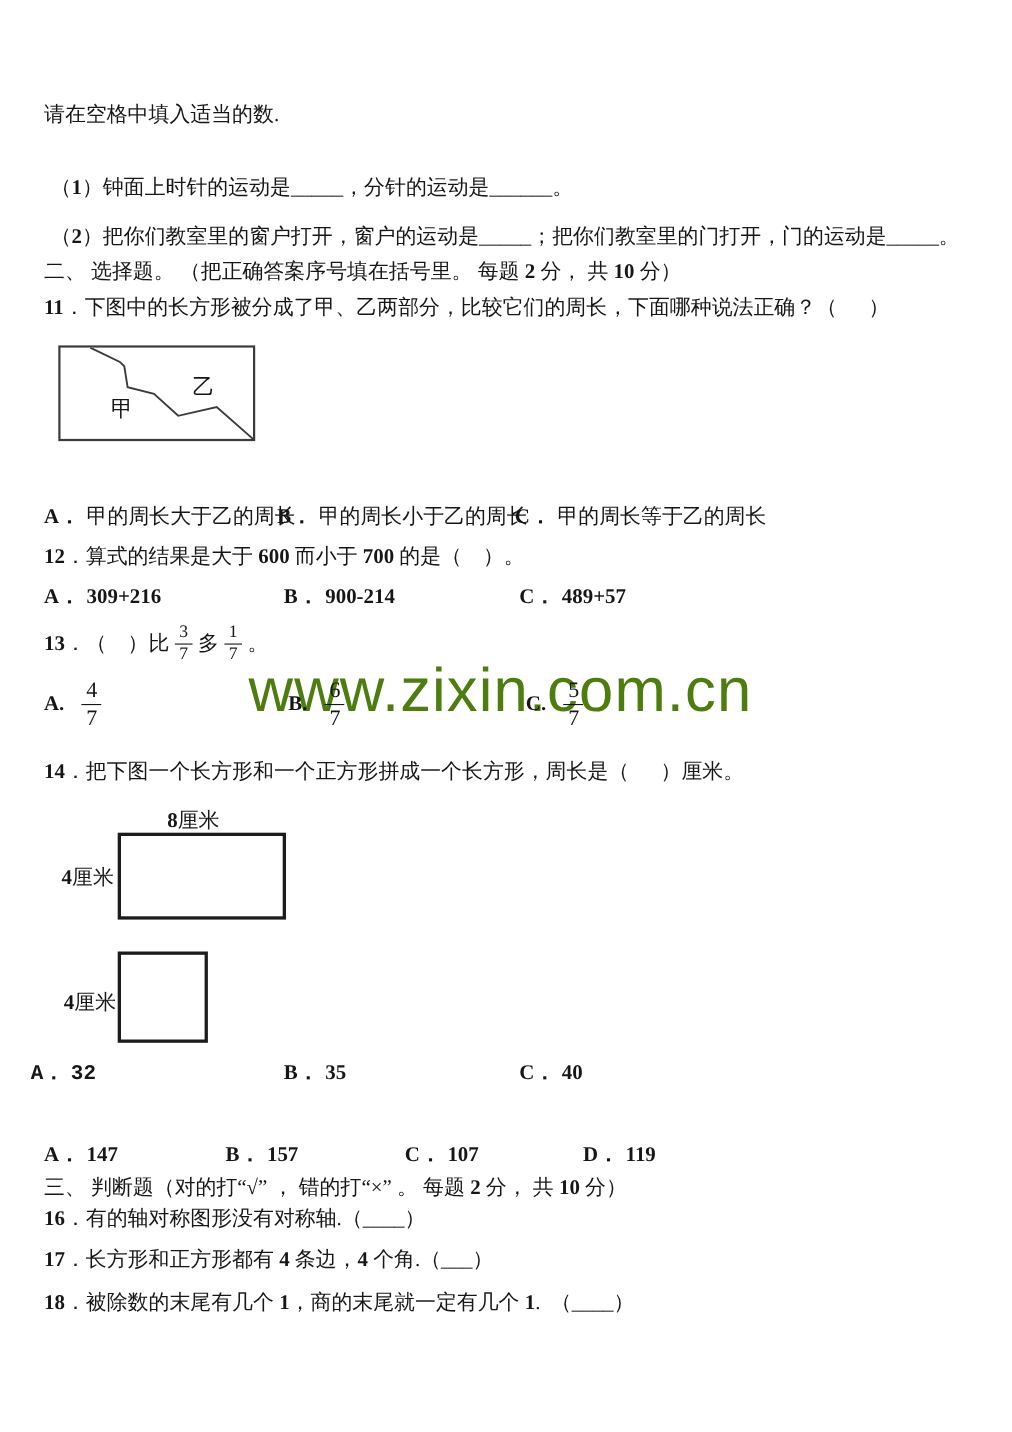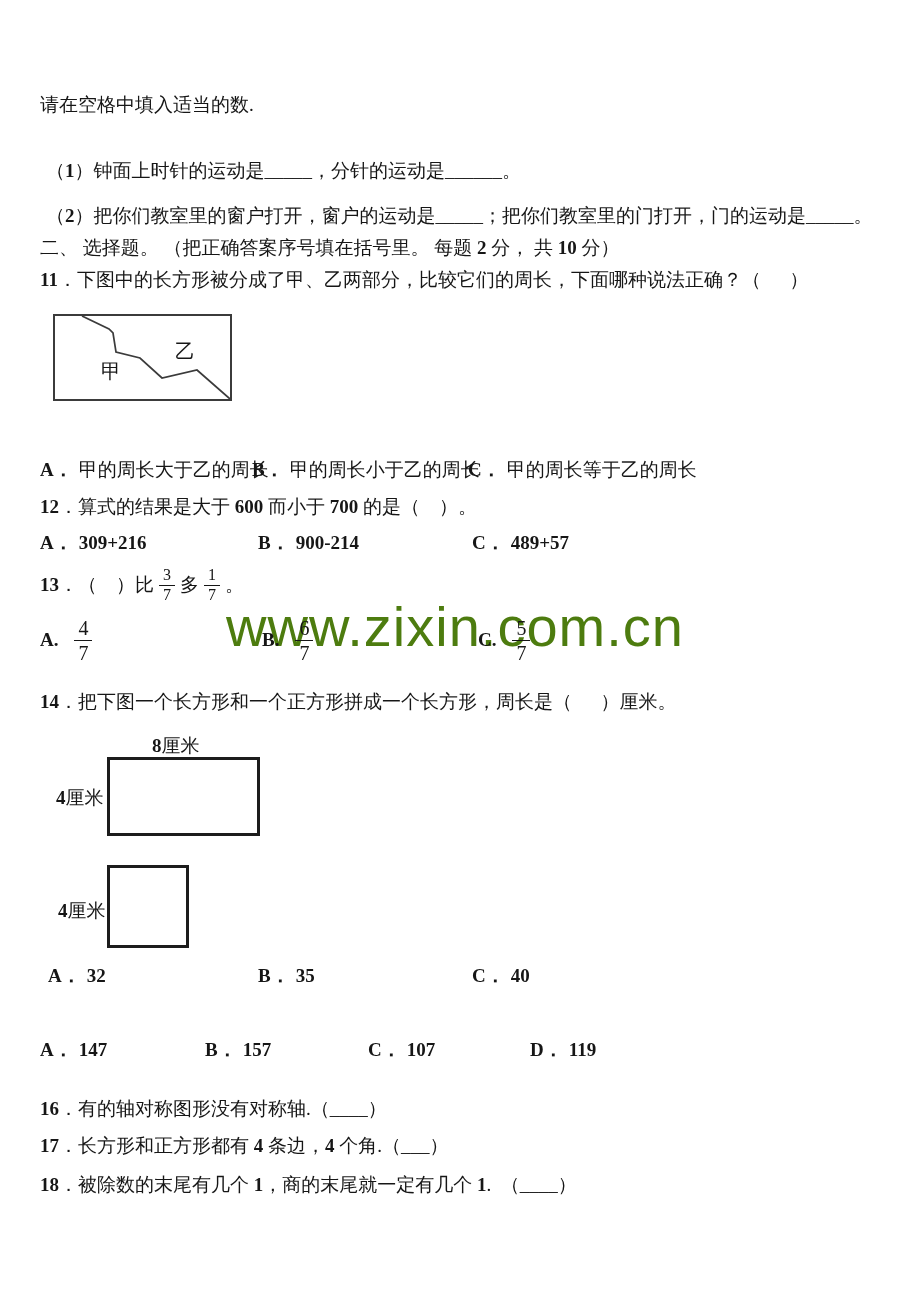--- a/index.html
+++ b/index.html
@@ -126,28 +126,29 @@
 
   <div class="line" style="left:40px; top:691px;"><b>14</b>．把下图一个长方形和一个正方形拼成一个长方形，周长是（      ）厘米。</div>
 
   <div class="dimlabel" style="left:152px; top:733px;"><b>8</b>厘米</div>
   <div class="fig14a"></div>
   <div class="dimlabel" style="left:56px; top:785px;"><b>4</b>厘米</div>
 
   <div class="fig14b"></div>
   <div class="dimlabel" style="left:58px; top:898px;"><b>4</b>厘米</div>
 
-  <div class="line" style="left:48px; top:965px;"><span class="optletter">A．</span><span><b>32</b></span></div>
+  <div class="line" style="left:28px; top:965px;font-family:Liberation Mono, monospace;"><span class="optletter">A．</span><span><b>32</b></span></div>
   <div class="line" style="left:258px; top:965px;"><span class="optletter">B．</span><span><b>35</b></span></div>
   <div class="line" style="left:472px; top:965px;"><span class="optletter">C．</span><span><b>40</b></span></div>
 
 
   <div class="line" style="left:40px; top:1039px;"><span class="optletter">A．</span><span><b>147</b></span></div>
   <div class="line" style="left:205px; top:1039px;"><span class="optletter">B．</span><span><b>157</b></span></div>
   <div class="line" style="left:368px; top:1039px;"><span class="optletter">C．</span><span><b>107</b></span></div>
   <div class="line" style="left:530px; top:1039px;"><span class="optletter">D．</span><span><b>119</b></span></div>
 
+  <div class="line" style="left:40px; top:1069px;">三、 判断题（对的打“√” ， 错的打“×” 。 每题 <b>2</b> 分， 共 <b>10</b> 分）</div>
 
   <div class="line" style="left:40px; top:1098px;"><b>16</b>．有的轴对称图形没有对称轴.（____）</div>
   <div class="line" style="left:40px; top:1135px;"><b>17</b>．长方形和正方形都有 <b>4</b> 条边，<b>4</b> 个角.（___）</div>
   <div class="line" style="left:40px; top:1174px;"><b>18</b>．被除数的末尾有几个 <b>1</b>，商的末尾就一定有几个 <b>1</b>.  （____）</div>
 
 </div>
 
 </body></html>

